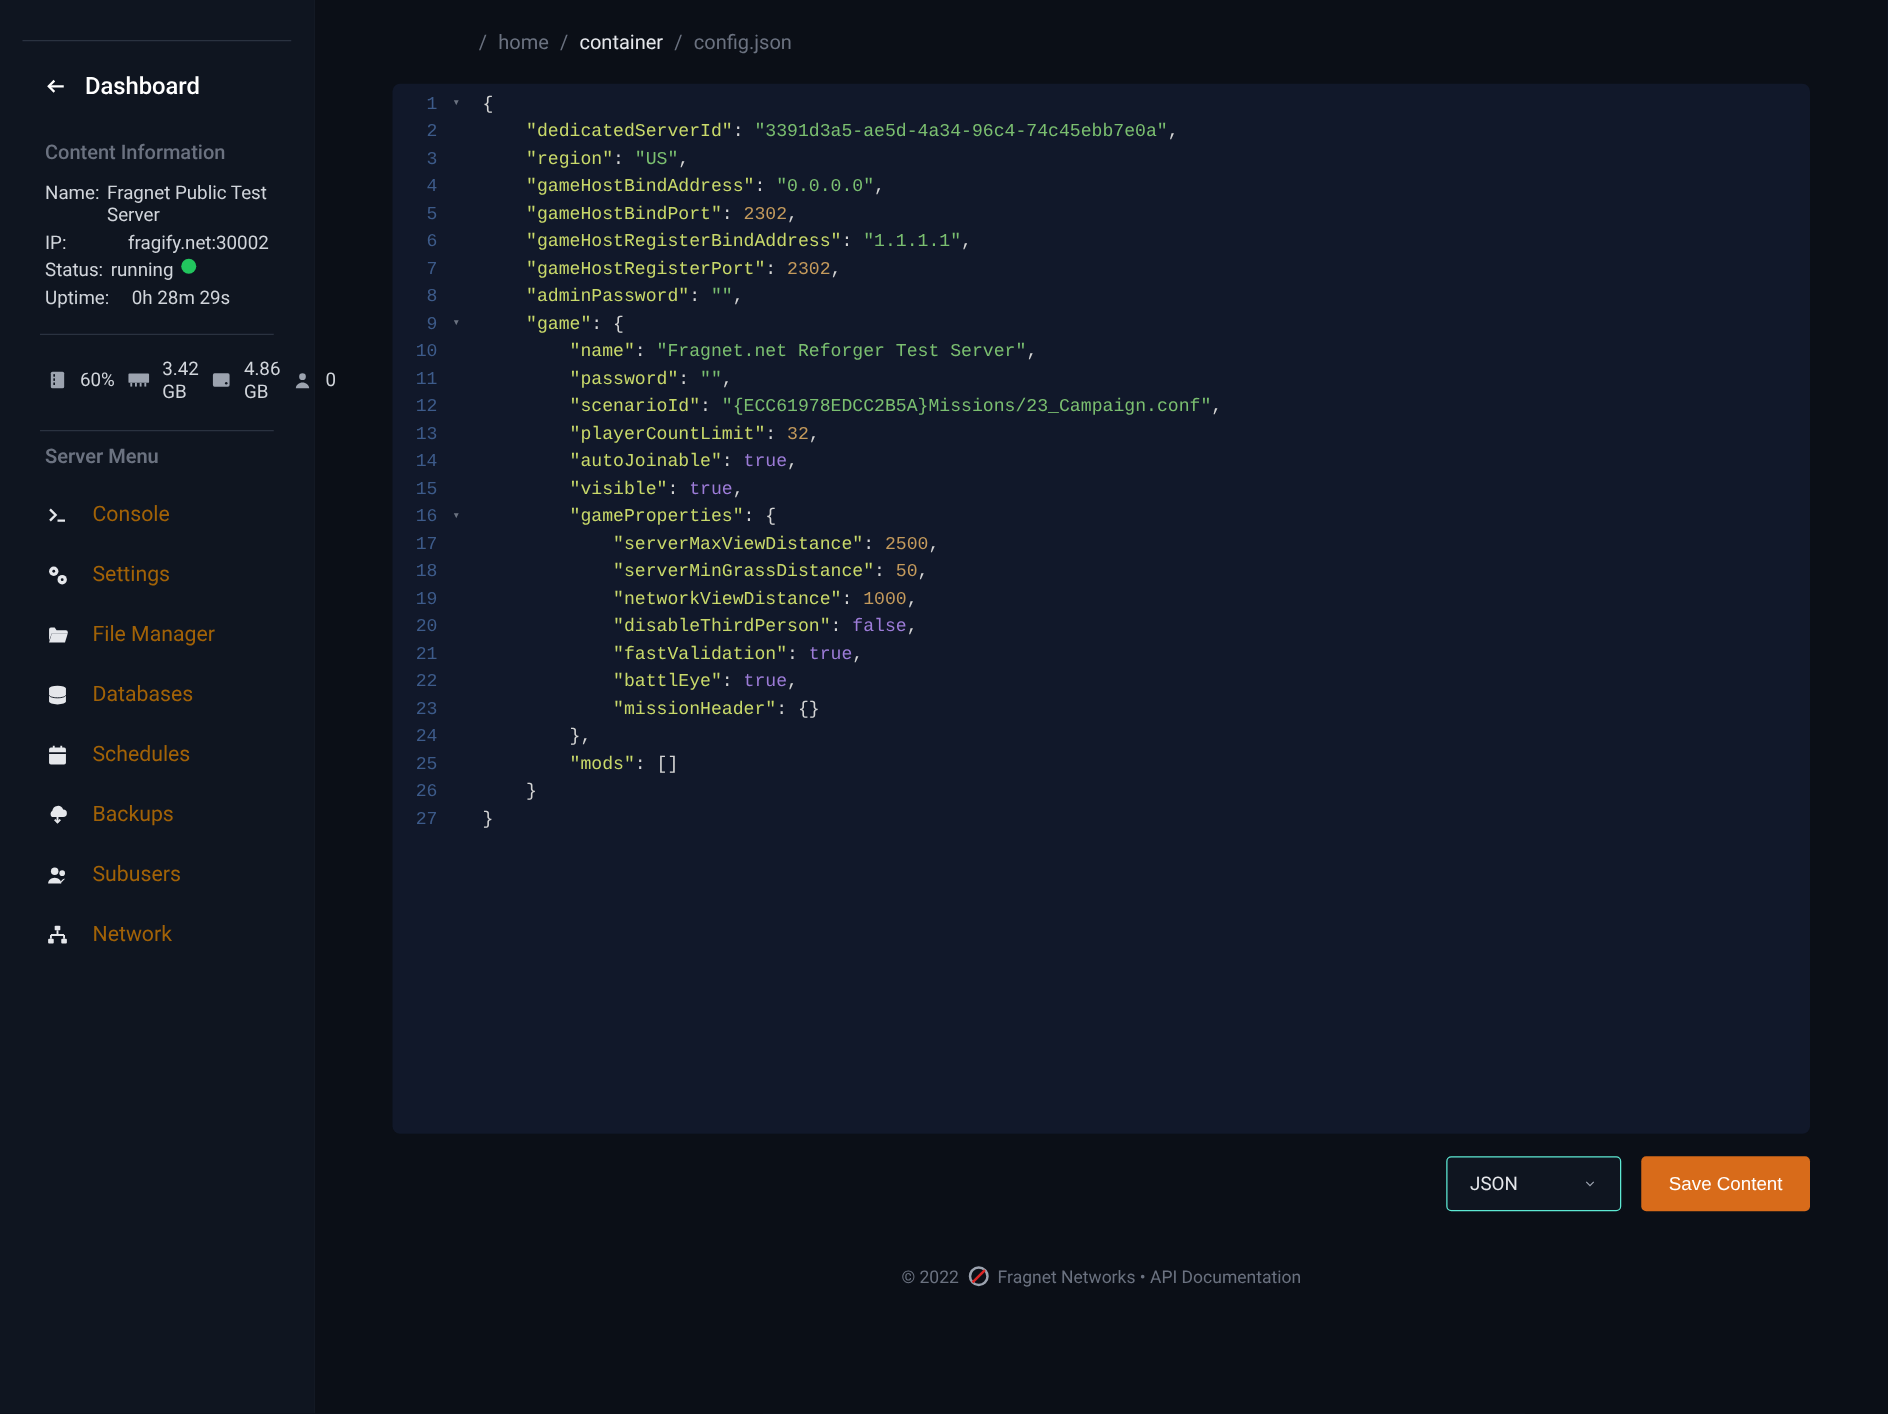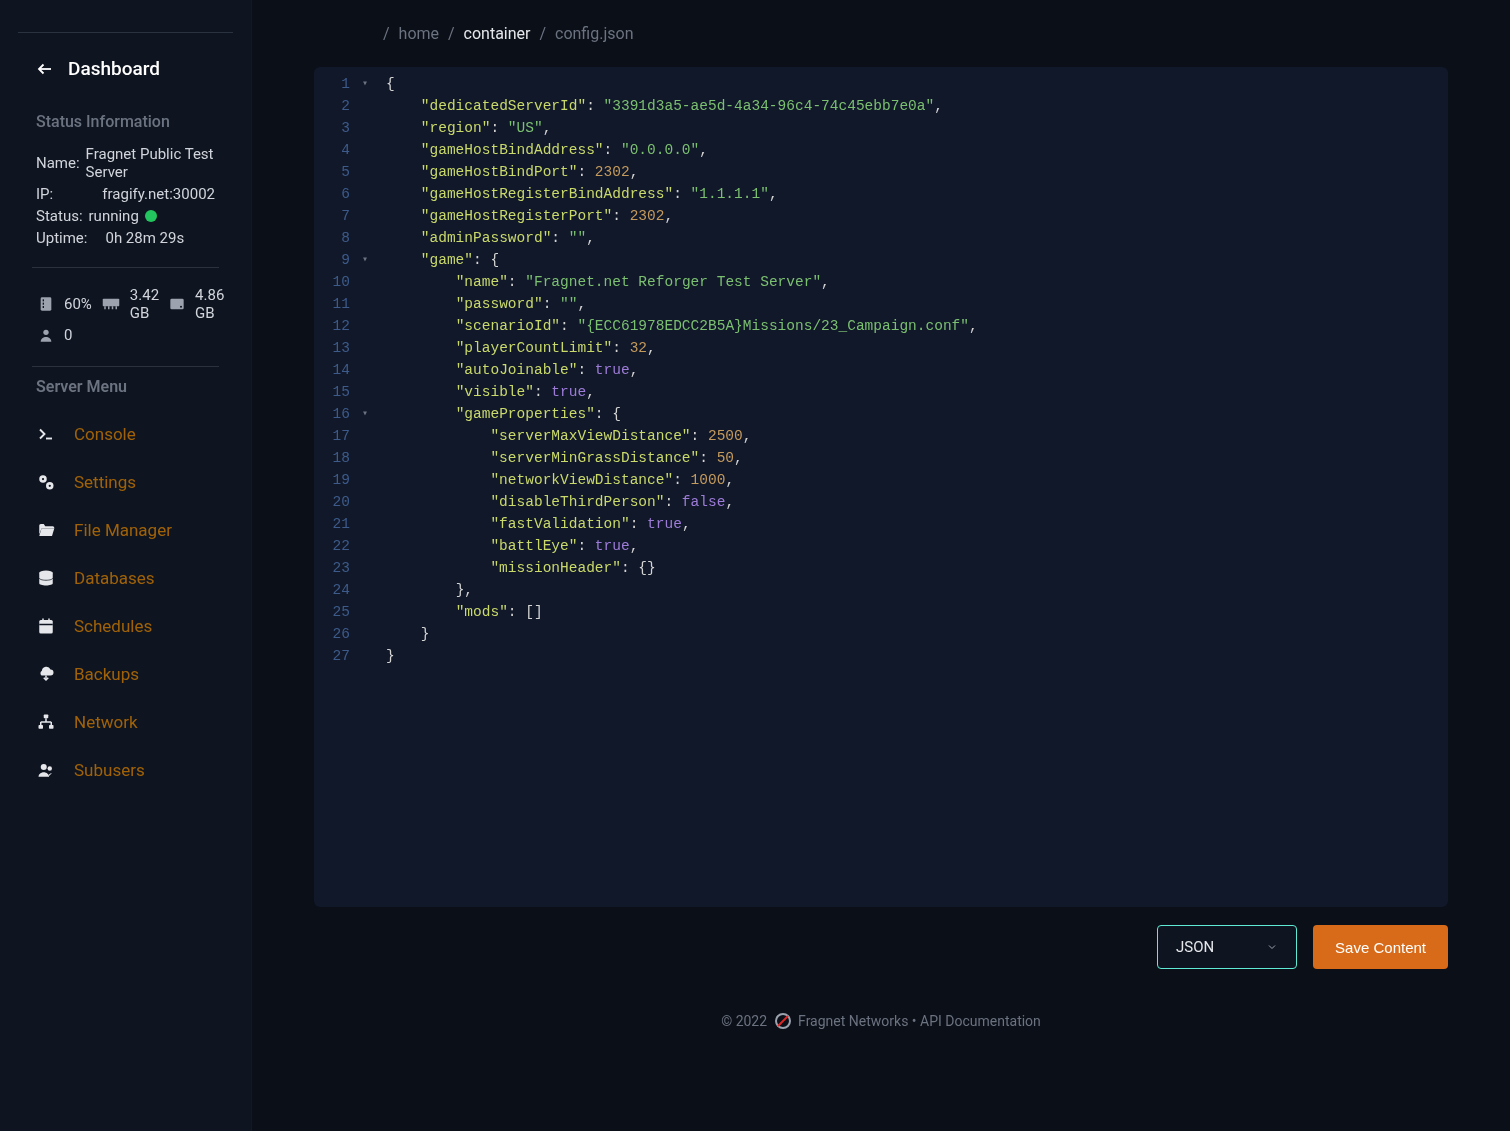--- a/index.html
+++ b/index.html
@@ -43,21 +43,21 @@
   font-size: 16px;
   font-weight: 500;
   padding: 0 18px;
   margin-bottom: 14px;
 }
 .info-block {
   padding: 0 18px 16px 18px;
   color: #d1d5db;
   font-size: 15px;
 }
-.info-line { margin-bottom: 4px; display: flex; align-items: center; }
+.info-line { margin-bottom: 4px; display: flex; align-items: flex-start; }
 .info-label { margin-right: 6px; }
 .status-dot {
   width: 12px; height: 12px; border-radius: 50%;
   background: #22c55e;
   display: inline-block;
   margin-left: 6px;
 }
 .button-row {
   display: flex;
   gap: 10px;
@@ -79,21 +79,21 @@
   width: 32px; height: 32px;
   border-radius: 4px;
   display: flex;
   align-items: center;
   justify-content: center;
   cursor: pointer;
 }
 .hr { border-top: 1px solid #2a3240; margin: 0 14px 0 14px; }
 .stats {
   display: grid;
-  grid-template-columns: 1fr 1fr 1fr;
+  grid-template-columns: 1fr 1fr 1fr 1fr;
   gap: 0 10px;
   padding: 18px 20px 18px 20px;
   font-size: 15px;
   color: #d1d5db;
 }
 .stat-item { display: flex; align-items: center; gap: 10px; margin-bottom: 4px;}
 .menu-heading {
   color: #6b7280;
   font-size: 16px;
   font-weight: 600;
@@ -223,21 +223,21 @@
   <div class="dashboard-link">
     <span>
       <svg width="18" height="18" viewBox="0 0 24 24" fill="none" stroke="#fff" stroke-width="2.4">
         <line x1="20" y1="12" x2="4" y2="12"></line>
           <polyline points="10 18 4 12 10 6"></polyline>
       </svg>
     </span>
     <span>Dashboard</span>
   </div>
 
-  <div class="section-heading">Status Information</div>
+  <div class="section-heading">Content Information</div>
 
   <div class="info-block">
     <div class="info-line">
       <span class="info-label">Name:</span>
       <span>Fragnet Public Test Server</span>
     </div>
     <div class="info-line" style="justify-content: space-between;">
       <span class="info-label">IP:</span>
       <span>fragify.net:30002</span>
     </div>
@@ -359,41 +359,41 @@
           <path d="M18 14a4 4 0 0 0 0-8 6 6 0 0 0-11.5 1.5A4 4 0 0 0 6 14h12z"></path>
           <polyline points="9 17 12 20 15 17" fill="none" stroke="#e5e7eb" stroke-width="2"></polyline>
           <line x1="12" y1="14" x2="12" y2="20" stroke="#e5e7eb" stroke-width="2"></line>
         </svg>
       </span>
     <span>Backups</span>
   </div>
   <div class="menu-item">
     <span>
         <svg width="20" height="18" viewBox="0 0 24 24" fill="#e5e7eb">
+          <circle cx="9" cy="8" r="4"></circle>
+          <circle cx="17" cy="10" r="3"></circle>
+          <path d="M2 21c0-3 3-6 7-6s7 3 7 6"></path>
+          <path d="M15 21c0-2 2-5 5-5"></path>
+        </svg>
+      </span>
+    <span>Subusers</span>
+  </div>
+  <div class="menu-item">
+    <span>
+        <svg width="20" height="18" viewBox="0 0 24 24" fill="#e5e7eb">
           <rect x="9" y="2" width="6" height="5" rx="1"></rect>
           <rect x="2" y="16" width="6" height="5" rx="1"></rect>
           <rect x="16" y="16" width="6" height="5" rx="1"></rect>
           <line x1="12" y1="7" x2="12" y2="12" stroke="#e5e7eb" stroke-width="2"></line>
           <line x1="5" y1="16" x2="5" y2="12" stroke="#e5e7eb" stroke-width="2"></line>
           <line x1="19" y1="16" x2="19" y2="12" stroke="#e5e7eb" stroke-width="2"></line>
           <line x1="5" y1="12" x2="19" y2="12" stroke="#e5e7eb" stroke-width="2"></line>
         </svg>
       </span>
     <span>Network</span>
-  </div>
-  <div class="menu-item">
-    <span>
-        <svg width="20" height="18" viewBox="0 0 24 24" fill="#e5e7eb">
-          <circle cx="9" cy="8" r="4"></circle>
-          <circle cx="17" cy="10" r="3"></circle>
-          <path d="M2 21c0-3 3-6 7-6s7 3 7 6"></path>
-          <path d="M15 21c0-2 2-5 5-5"></path>
-        </svg>
-      </span>
-    <span>Subusers</span>
   </div>
 </aside>
 
 <main class="main">
   <div class="breadcrumb">
     <span class="sep">/</span>
     <span>home</span>
     <span class="sep">/</span>
     <span class="active">container</span>
     <span class="sep">/</span>

